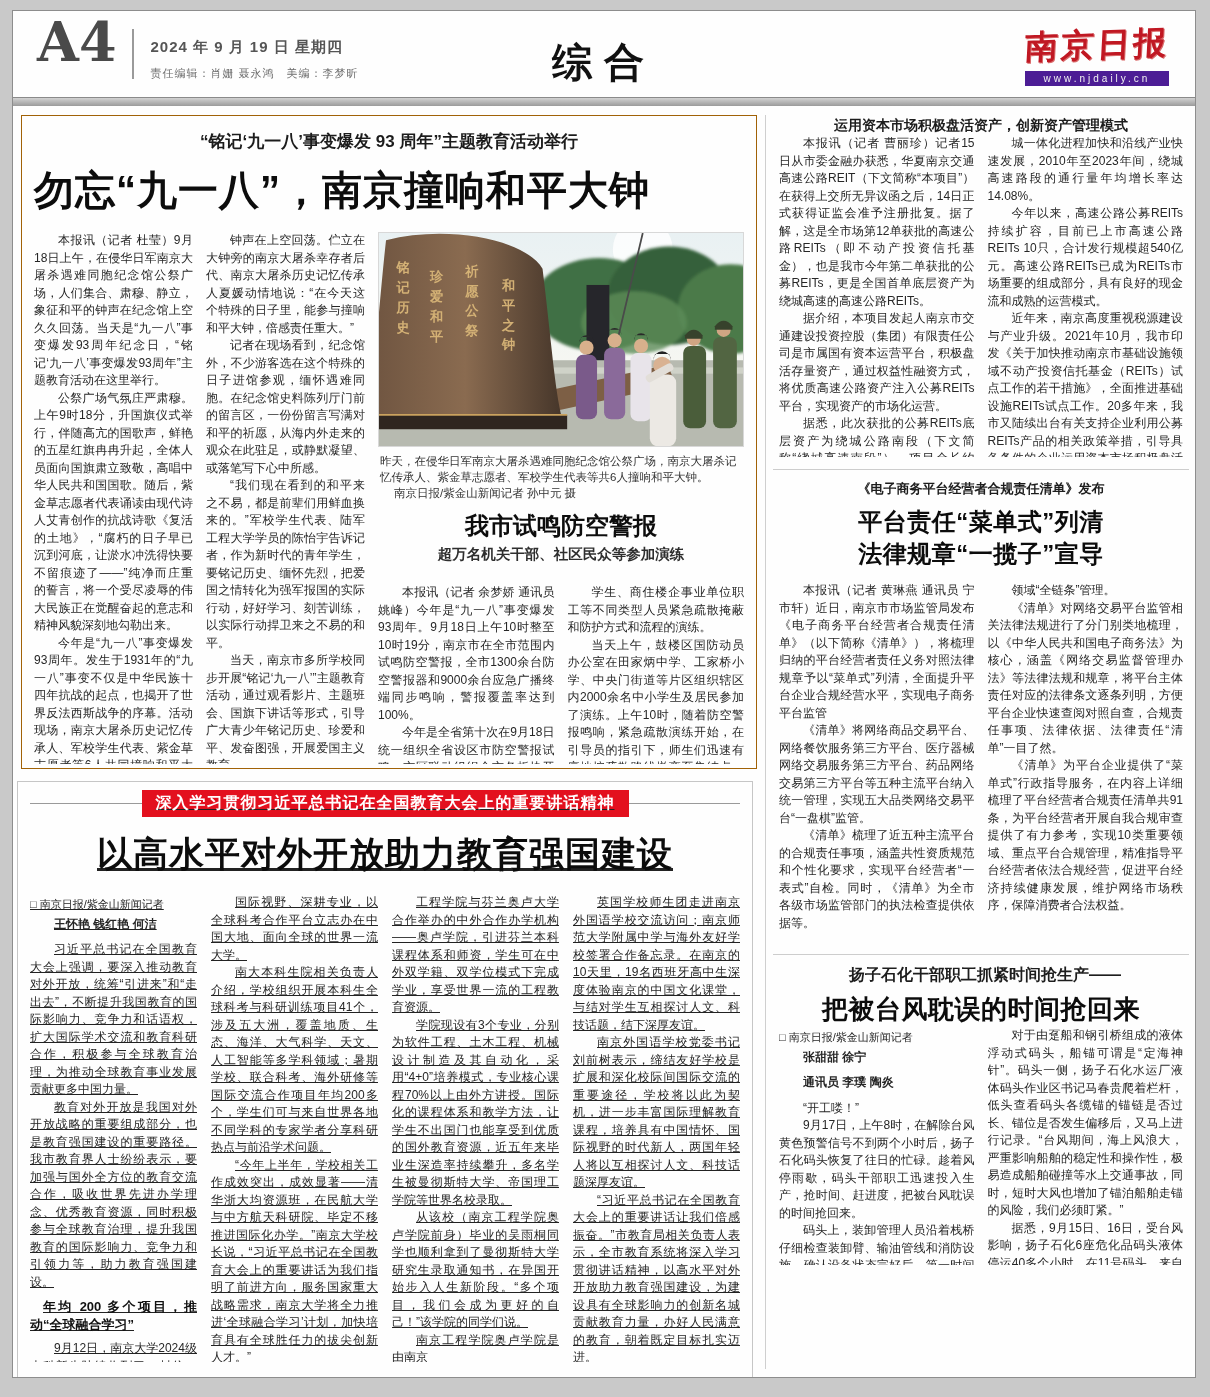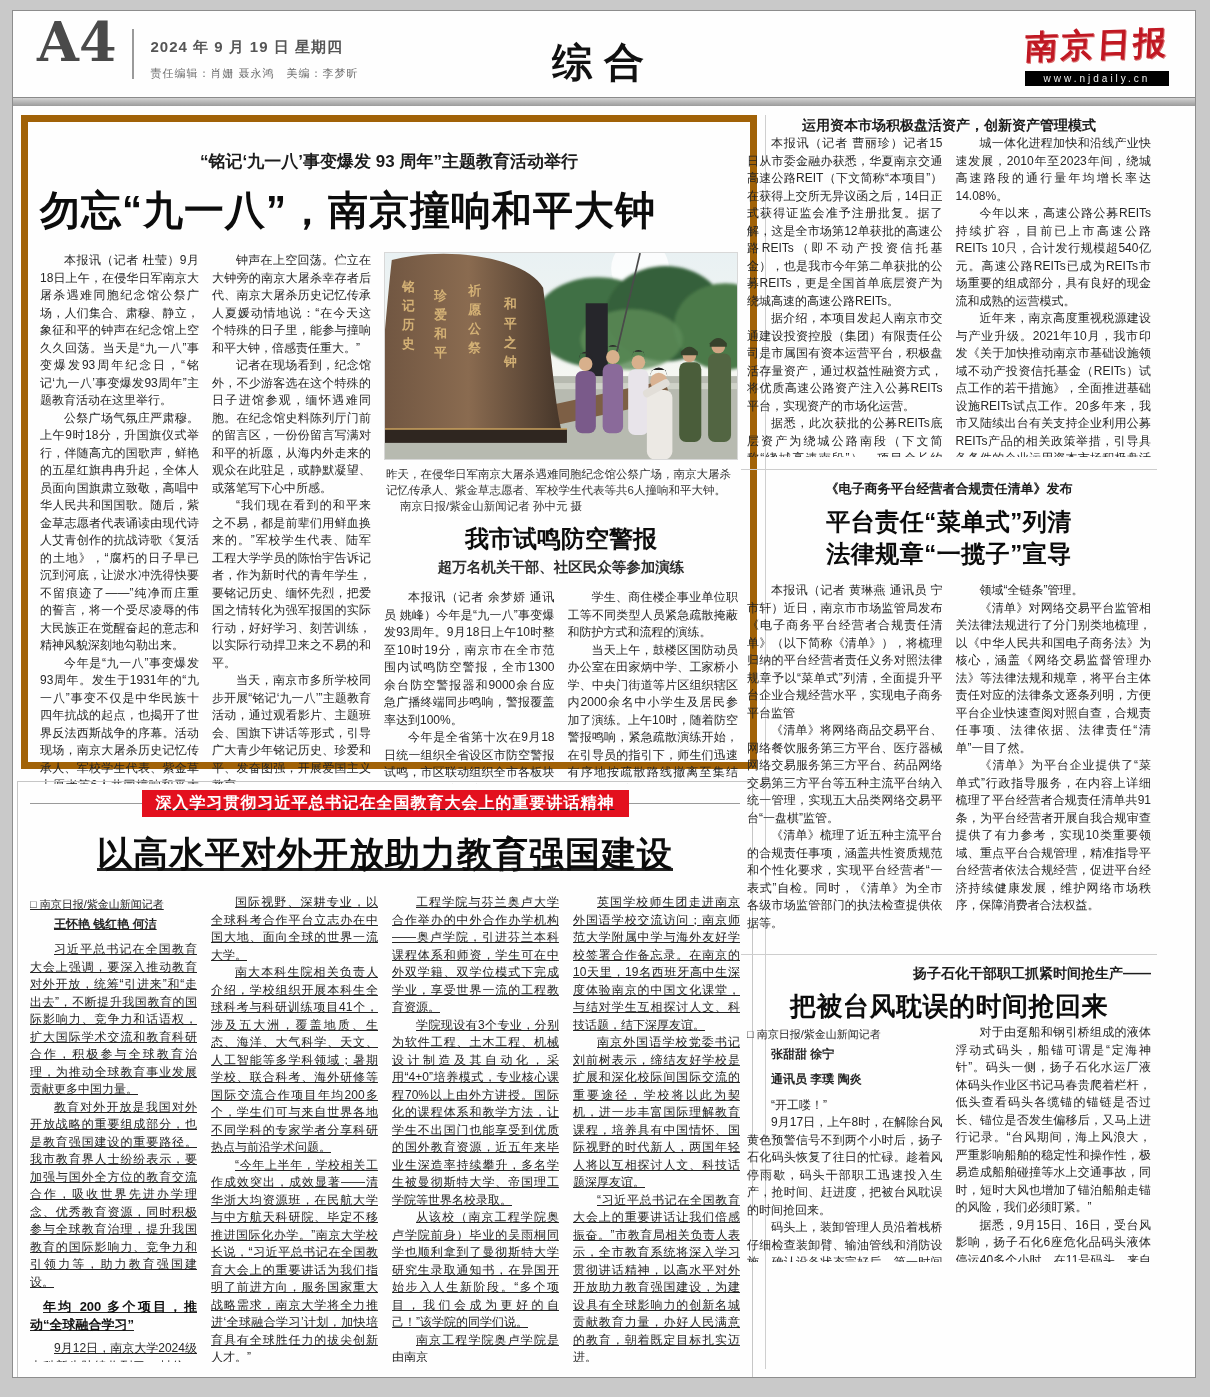--- a/index.html
+++ b/index.html
@@ -13,63 +13,63 @@
       color:#4a4a4a;line-height:1;padding:4px 16px 0 24px;}
   .hdr-div{width:2px;background:#9a9a9a;height:50px;margin-top:18px;}
   .hdr-meta{padding:27px 0 0 16px;}
   .date{font-size:15px;font-weight:bold;color:#555;letter-spacing:1px;}
   .editors{font-size:11px;color:#6d6d6d;margin-top:9px;letter-spacing:1px;}
   .section{position:absolute;left:50%;top:24px;transform:translateX(-50%);
            font-size:40px;font-weight:900;letter-spacing:12px;color:#111;}
   .logo-wrap{margin-left:auto;padding:12px 26px 0 0;text-align:center;}
   .masthead{color:#c01823;font-size:33px;font-weight:900;letter-spacing:3px;
             transform:skewX(-5deg) rotate(-2deg);text-shadow:1px 1px 0 #d96a6a;}
-  .site{background:#000000;color:#f2f2f2;font-size:10px;letter-spacing:3px;padding:2px 8px;margin-top:3px;}
+  .site{background:#4c1d95;color:#f2f2f2;font-size:10px;letter-spacing:3px;padding:2px 8px;margin-top:3px;}
   .hdr-rule{position:absolute;left:0;right:0;top:86px;height:8px;
             background:linear-gradient(#d2d2d2,#9b9b9b);border-top:1px solid #8a8a8a;}
   .vdiv{position:absolute;left:752px;top:104px;bottom:8px;width:1px;background:#cfcfcf;}
   
   .ncol{text-align:justify;font-size:12px;line-height:17.5px;color:#262626;overflow:hidden;}
   .para{margin:0;text-indent:2em;}
   .byline{margin:2px 0;text-indent:0;font-size:11px;}
   .byline-names{margin:2px 0 8px;text-indent:2em;font-weight:700;font-size:12px;}
   .colsub{font-weight:800;font-size:13px;margin:7px 0;text-indent:1em;color:#111;}
   
-  .lead-box{position:absolute;left:8px;top:104px;width:736px;height:654px;border:7px solid #a16207;
-            padding:24px 12px;box-sizing:border-box;}
+  .lead-box{position:absolute;left:8px;top:104px;width:736px;height:654px;border:1px solid #a16207;
+            padding:10px 12px;box-sizing:border-box;}
   .lead-kicker{text-align:center;font-size:17px;font-weight:700;color:#1c1c1c;margin-top:4px;}
   .lead-headline{text-align:left;font-size:40px;font-weight:900;color:#0c0c0c;margin:10px 0 14px;letter-spacing:1px;}
   .lead-row{display:flex;gap:13px;height:532px;overflow:hidden;}
   .lead-row > .ncol{width:159px;flex:none;height:100%;}
   .lead-right{flex:1;display:flex;flex-direction:column;overflow:hidden;}
   .photo{height:238px;position:relative;border:1px solid #d8d8d8;box-sizing:border-box;}
   .caption{font-size:11.5px;line-height:16px;color:#333;margin:6px 2px 0;}
   .credit{margin-left:14px;white-space:nowrap;}
   .sub-art h2{text-align:center;font-size:24px;font-weight:900;margin:9px 0 2px;color:#0d0d0d;}
-  .subdeck{text-align:center;font-size:14.5px;font-weight:700;margin:3px 0 12px;color:#2e2e2e;}
+  .subdeck{text-align:center;font-size:14.5px;font-weight:700;margin:3px 0 20px;color:#2e2e2e;}
   .sub-cols{display:flex;gap:13px;flex:1;overflow:hidden;}
   .sub-cols .ncol{flex:1;}
   
   .edu-box{position:absolute;left:4px;top:770px;width:736px;height:688px;border:1px solid #c6c6c6;
            padding:4px 12px;box-sizing:border-box;text-decoration:underline;}
   .red-kicker-row{display:flex;align-items:center;margin-top:4px;}
   .rk-line{flex:1;height:1px;background:#9a9a9a;}
   .red-kicker{background:#e3101e;color:#fff;font-size:16px;font-weight:700;padding:3px 14px;letter-spacing:1px;}
   .edu-headline{text-align:center;font-size:35px;font-weight:900;color:#0c0c0c;margin:14px 0 16px;letter-spacing:1px;}
   .edu-cols{display:flex;gap:14px;height:468px;overflow:hidden;}
   .edu-cols .ncol{flex:1;}
   
-  .right-rail{position:absolute;left:728px;top:96px;width:416px;bottom:6px;}
+  .right-rail{position:absolute;left:760px;top:96px;width:416px;bottom:6px;}
   .r-art{padding:10px 6px 12px;border-bottom:1px solid #cdcdcd;}
   .r-art:last-child{border-bottom:none;}
   .r-kicker{text-align:center;font-size:14px;font-weight:700;color:#1d1d1d;}
   .r-kicker.small{font-size:13px;font-weight:600;}
   .r-headline{text-align:center;font-size:27px;font-weight:900;color:#0c0c0c;margin:8px 0 12px;letter-spacing:0.5px;}
   .ecom .r-headline{font-size:24px;line-height:32px;margin:8px 0 12px;}
-  .yz .r-kicker{text-align:right;padding-left:8px;font-size:14px;}
+  .yz .r-kicker{text-align:center;padding-left:8px;font-size:16px;}
   .yz .r-headline{font-size:26px;margin:6px 0 0;}
   .r-cols{display:flex;gap:13px;overflow:hidden;}
   .r-cols .ncol{flex:1;}
   .reits .r-cols{height:322px;}
   .ecom .r-cols{height:360px;}
   .yz .r-cols{height:238px;}
 </style>
 </head>
 <body>
 

